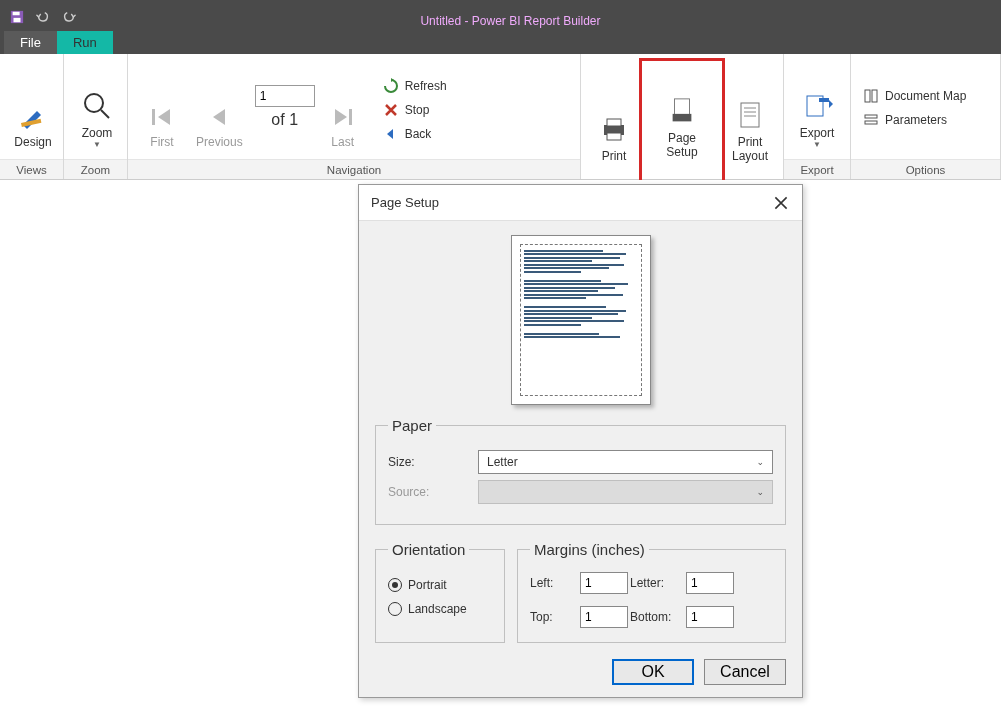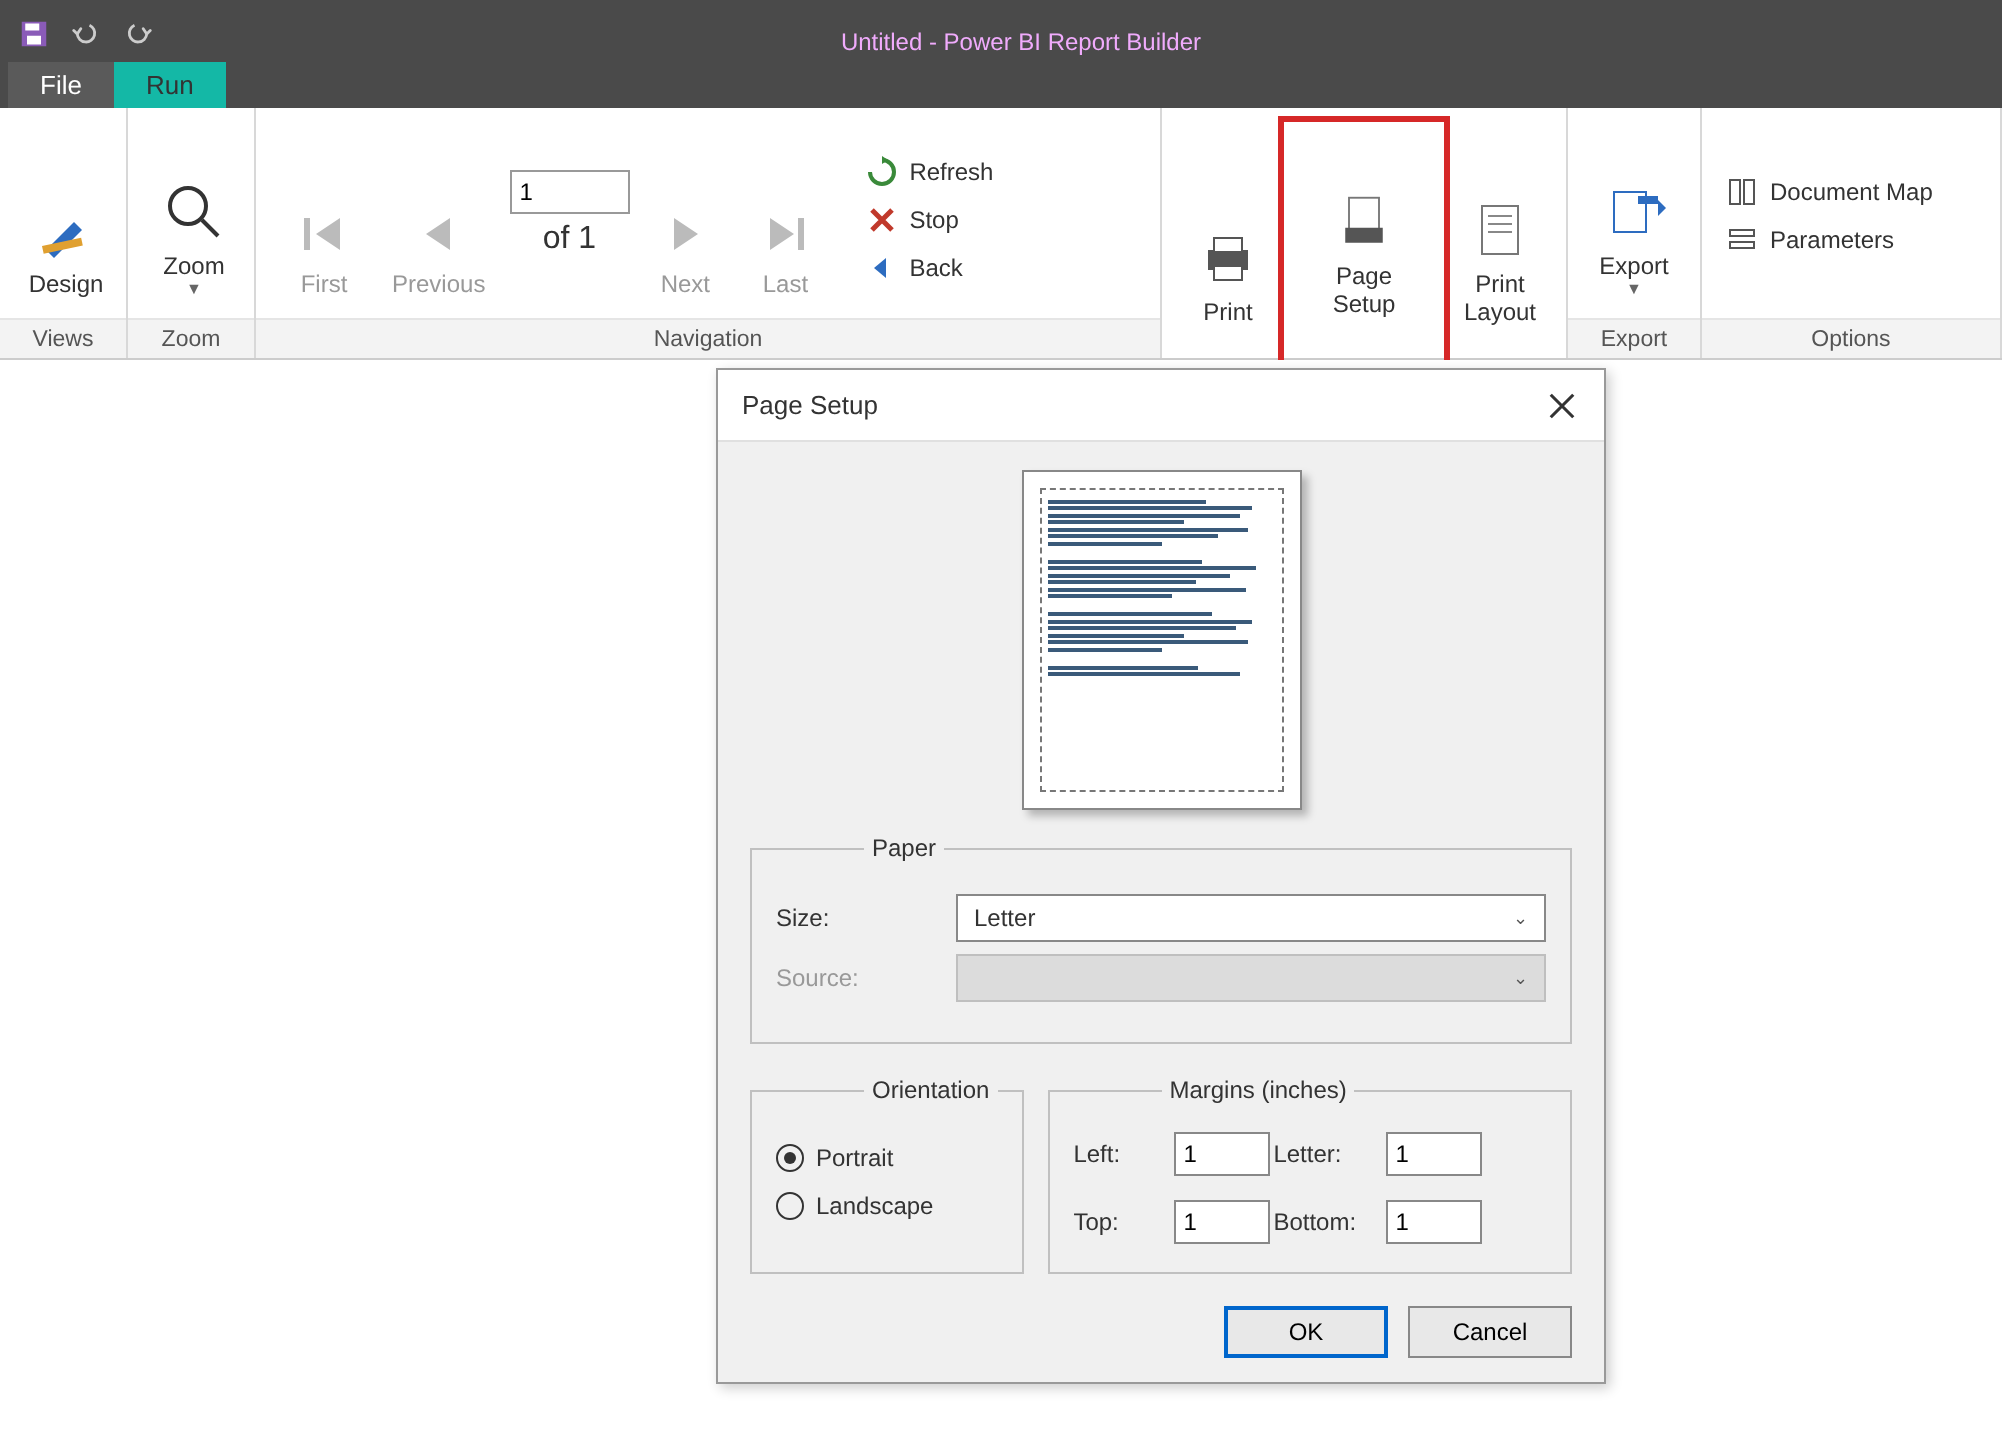--- a/index.html
+++ b/index.html
@@ -43,39 +43,39 @@
   .dlg-title { height: 36px; display: flex; align-items: center; justify-content: space-between; background: #fff; padding: 0 12px; border-bottom: 1px solid #e0e0e0; }
   .dlg-title span { font-size: 13px; }
   .dlg-close { width: 18px; height: 18px; cursor: pointer; }
   .dlg-body { padding: 14px 16px 12px 16px; }
   .preview-wrap { display: flex; justify-content: center; margin-bottom: 12px; }
   .preview-page { width: 140px; height: 170px; background: #fff; border: 1px solid #888; box-shadow: 3px 3px 4px rgba(0,0,0,0.25); padding: 8px; }
   .preview-inner { width: 100%; height: 100%; border: 1px dashed #777; padding: 3px; overflow: hidden; }
   .preview-line { height: 2px; background: #3a5a7a; margin: 1.5px 0; }
 
   fieldset { border: 1px solid #c0c0c0; padding: 10px 12px 14px 12px; margin: 6px 0 10px 0; }
-  legend { padding: 0 4px; font-size: 12px; color: #333; margin-left: 44px; }
+  legend { padding: 0 4px; font-size: 15px; color: #333; }
   .row { display: flex; align-items: center; margin: 6px 0; }
   .row label.lab { width: 90px; }
   .row.disabled { color: #999; }
   .sel { flex: 1; height: 24px; border: 1px solid #888; background: #fff; display: flex; align-items: center; justify-content: space-between; padding: 0 8px; cursor: pointer; }
   .sel.disabled { background: #dcdcdc; border-color: #bfbfbf; color: #999; cursor: default; }
   .chev { font-size: 9px; color: #555; }
 
   .two-col { display: flex; gap: 12px; }
   .two-col fieldset { flex: 1; }
   .radio-row { display: flex; align-items: center; gap: 6px; margin: 10px 0; cursor: pointer; }
   .radio-dot { width: 14px; height: 14px; border: 1px solid #333; border-radius: 50%; display: flex; align-items: center; justify-content: center; }
   .radio-dot .fill { width: 6px; height: 6px; background: #333; border-radius: 50%; }
 
   .margin-grid { display: grid; grid-template-columns: 50px 50px 56px 50px; row-gap: 12px; align-items: center; margin-top: 4px; }
   .margin-grid input { width: 48px; height: 22px; border: 1px solid #888; padding: 0 4px; font-size: 12px; }
 
   .dlg-buttons { display: flex; justify-content: flex-end; gap: 10px; margin-top: 6px; }
-  .btn { width: 82px; height: 26px; border: 1px solid #888; background: #e8e8e8; font-size: 12px; cursor: pointer; }
+  .btn { width: 82px; height: 26px; border: 1px solid #888; background: #e8e8e8; font-size: 16px; cursor: pointer; }
   .btn.primary { border: 2px solid #0066cc; background: #e8e8e8; }
 
 </style>
 </head>
 <body>
 
 <div class="titlebar">
   <div class="qat">
     <div class="qat-btn">
       <svg viewBox="0 0 16 16">
@@ -145,26 +145,20 @@
       </div>
       <div class="rbtn disabled" style="min-width:54px;">
         <svg width="28" height="28" viewBox="0 0 28 28">
             <path d="M20 6 L8 14 L20 22 Z" fill="#bbb"></path>
           </svg>
         <span>Previous</span>
       </div>
       <div class="nav-block">
         <input class="page-input" value="1" style="">
         <span class="of-text">of  1</span>
-      </div>
-      <div class="rbtn disabled" style="min-width:44px;">
-        <svg width="28" height="28" viewBox="0 0 28 28">
-            <path d="M8 6 L20 14 L8 22 Z" fill="#bbb"></path>
-          </svg>
-        <span>Next</span>
       </div>
       <div class="rbtn disabled" style="min-width:44px;">
         <svg width="28" height="28" viewBox="0 0 28 28">
             <path d="M6 6 L18 14 L6 22 Z" fill="#bbb"></path>
             <rect x="20" y="6" width="3" height="16" fill="#bbb"></rect>
           </svg>
         <span>Last</span>
       </div>
       <div class="small-col" style="margin-left:8px;">
         <div class="small-btn">

